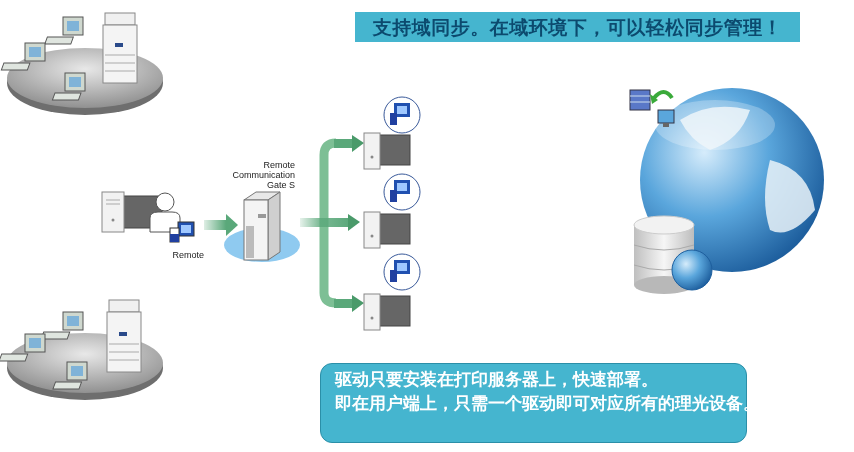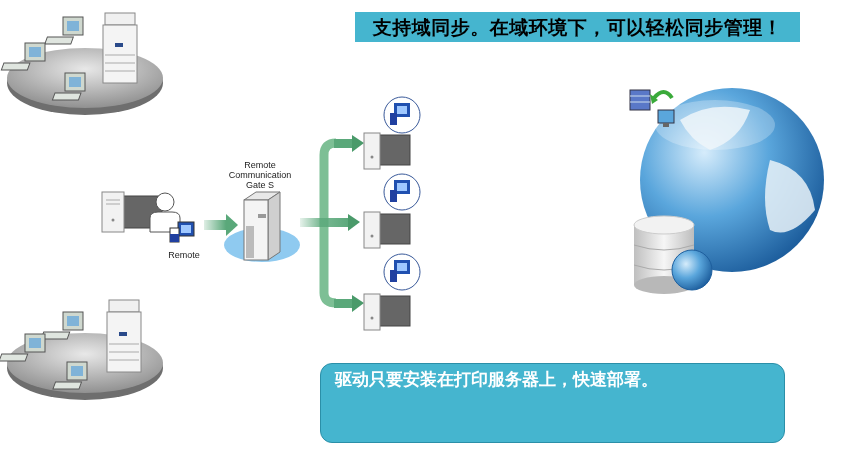--- a/index.html
+++ b/index.html
@@ -1,21 +1,21 @@
 <!DOCTYPE html>
 <html><head>
 <meta charset="utf-8">
 <style>
   html,body{margin:0;padding:0;background:#ffffff;}
   body{width:854px;height:452px;position:relative;overflow:hidden;font-family:"DejaVu Sans",sans-serif;}
   .abs{position:absolute;}
-  .banner-top{left:355px;top:12px;width:445px;height:30px;background:#45b5cf;color:#000000;font-weight:bold;font-size:19px;line-height:30px;text-align:center;letter-spacing:0.5px;}
-  .banner-bottom{left:320px;top:363px;width:465px;height:80px;background:#45b5cf;border-radius:12px;border:1px solid #2b8fa8;color:#fff;font-weight:bold;font-size:17px;line-height:24px;padding:3px 0 0 14px;box-sizing:border-box;}
+  .banner-top{left:355px;top:12px;width:445px;height:30px;background:#45b5cf;color:#0c4a6e;font-weight:bold;font-size:19px;line-height:30px;text-align:center;letter-spacing:0.5px;}
+  .banner-bottom{left:320px;top:363px;width:427px;height:80px;background:#45b5cf;border-radius:12px;border:1px solid #2b8fa8;color:#fff;font-weight:bold;font-size:17px;line-height:24px;padding:3px 0 0 14px;box-sizing:border-box;}
   .banner-bottom div{white-space:nowrap;}
-  .lbl{font-family:"Liberation Sans",sans-serif;font-size:9px;color:#222;text-align:center;line-height:10px;}
+  .lbl{font-family:"Liberation Sans",sans-serif;font-size:9px;color:#222;text-align:right;line-height:10px;}
   svg{position:absolute;overflow:visible;}
 </style>
 </head>
 <body>
 
 <div class="abs banner-top">
   <span>支持域同步。在域环境下，可以轻松同步管理！</span>
 </div>
 
 <svg style="left:5px;top:5px;" width="160" height="115" viewBox="0 0 160 115">
@@ -200,13 +200,14 @@
       <line x1="10" y1="22" x2="30" y2="22" stroke="#cde"></line>
     <path d="M34 18 Q44 6 52 18" fill="none" stroke="#3aaa3a" stroke-width="4"></path>
     <polygon points="30,14 38,20 32,24" fill="#3aaa3a"></polygon>
     <rect x="38" y="30" width="16" height="13" fill="#5aa6dc" stroke="#334"></rect>
     <rect x="43" y="43" width="6" height="4" fill="#666"></rect>
   </g>
 </svg>
 
 <div class="abs banner-bottom">
   <div>驱动只要安装在打印服务器上，快速部署。</div>
+  <div>即在用户端上，只需一个驱动即可对应所有的理光设备。</div>
 </div>
 
 </body></html>

